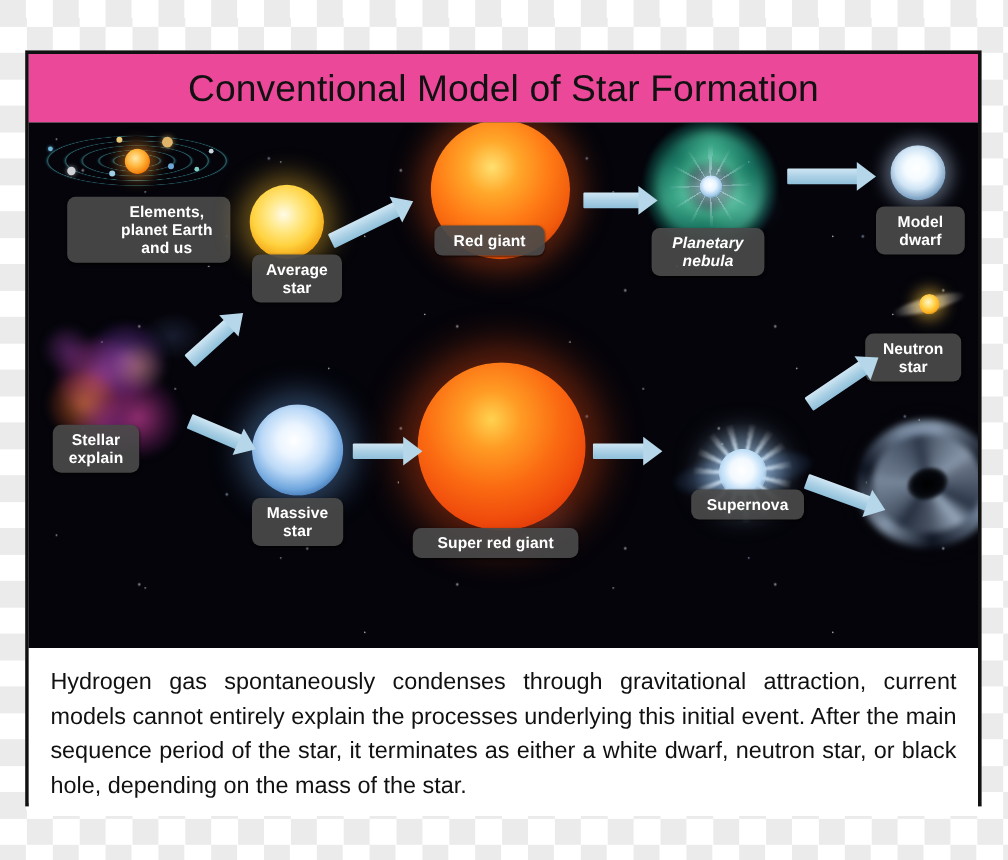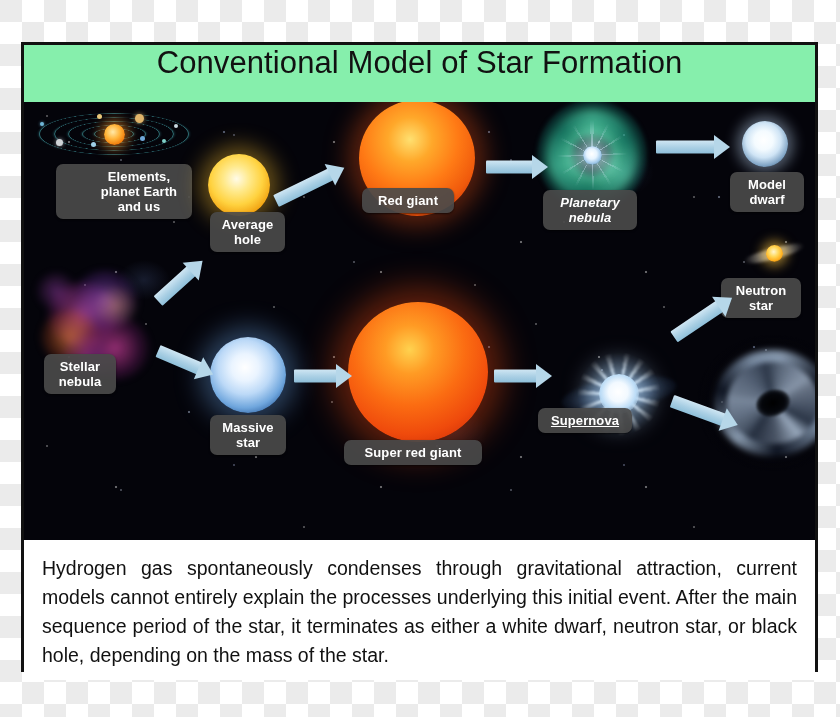--- a/index.html
+++ b/index.html
@@ -14,22 +14,22 @@
     position:absolute;left:21px;top:42px;
     width:797px;height:630px;
     border:3px solid #111;
     box-sizing:border-box;
     background:#fff;
     display:flex;flex-direction:column;
   }
   
   #title-bar{
     height:57px;flex:0 0 57px;
-    background:#86efac;
-    display:flex;justify-content:center;
+    background:#ec4899;
+    display:flex;align-items:center;justify-content:center;
   }
   #title-text{
     font-size:31px;font-weight:400;color:#111;
     letter-spacing:.1px;white-space:nowrap;
   }
   
   #diagram{
     position:relative;flex:0 0 438px;height:438px;
     background:#04040a;
     overflow:hidden;
@@ -332,25 +332,25 @@
     <div class="snebula" style="left:8px;top:160px;width:130px;height:130px;">
       <span style="left:14px;top:20px;width:74px;height:66px;background:radial-gradient(circle,rgba(222,88,176,.72),rgba(140,40,120,.34) 55%,transparent 78%);"></span>
       <span style="left:40px;top:8px;width:66px;height:60px;background:radial-gradient(circle,rgba(150,80,200,.62),rgba(90,40,140,.28) 58%,transparent 80%);"></span>
       <span style="left:8px;top:48px;width:60px;height:54px;background:radial-gradient(circle,rgba(244,132,60,.62),rgba(180,70,30,.28) 56%,transparent 80%);"></span>
       <span style="left:48px;top:54px;width:70px;height:64px;background:radial-gradient(circle,rgba(226,70,170,.66),rgba(120,30,110,.30) 55%,transparent 80%);"></span>
       <span style="left:26px;top:72px;width:56px;height:48px;background:radial-gradient(circle,rgba(190,60,190,.52),transparent 74%);"></span>
       <span style="left:62px;top:24px;width:44px;height:40px;background:radial-gradient(circle,rgba(255,180,120,.40),transparent 76%);"></span>
       <span style="left:4px;top:10px;width:40px;height:38px;background:radial-gradient(circle,rgba(170,70,190,.44),transparent 78%);"></span>
     </div>
     <div class="chip" style="left:20px;top:252px;width:54px;">Stellar
-nebula</div>
+explain</div>
 
     <div class="obj avg-star" style="left:184px;top:52px;width:62px;height:62px;"></div>
     <div class="chip" style="left:186px;top:110px;width:57px;">Average
-hole</div>
+star</div>
 
     <div class="obj red-giant" style="left:335px;top:-2px;width:116px;height:116px;"></div>
     <div class="chip" style="left:338px;top:86px;width:74px;text-align:center;">Red giant</div>
 
     <div class="pnebula" style="left:513px;top:-2px;width:110px;height:110px;">
       <div class="pn-cloud"></div>
       <div class="pn-cloud2"></div>
       <div class="pn-rays"></div>
       <div class="pn-core"></div>
     </div>
@@ -366,21 +366,21 @@
 star</div>
 
     <div class="obj super-red" style="left:324px;top:200px;width:140px;height:140px;"></div>
     <div class="chip" style="left:320px;top:338px;width:120px;">Super red giant</div>
 
     <div class="supernova" style="left:535px;top:312px;width:120px;height:120px;transform:translate(0,-80px);">
       <div class="sn-disk"></div>
       <div class="sn-burst"></div>
       <div class="sn-core"></div>
     </div>
-    <div class="chip" style="left:514px;top:306px;width:76px;text-decoration:underline;">Supernova</div>
+    <div class="chip" style="left:552px;top:306px;width:76px;">Supernova</div>
 
     <div class="neutron" style="left:712px;top:128px;width:76px;height:46px;">
       <div class="ns-jet"></div>
       <div class="ns-core"></div>
     </div>
     <div class="chip" style="left:697px;top:176px;width:62px;">Neutron
 star</div>
 
     <div class="blackhole" style="left:690px;top:248px;width:118px;height:106px;">
       <div class="bh-disk"></div>

